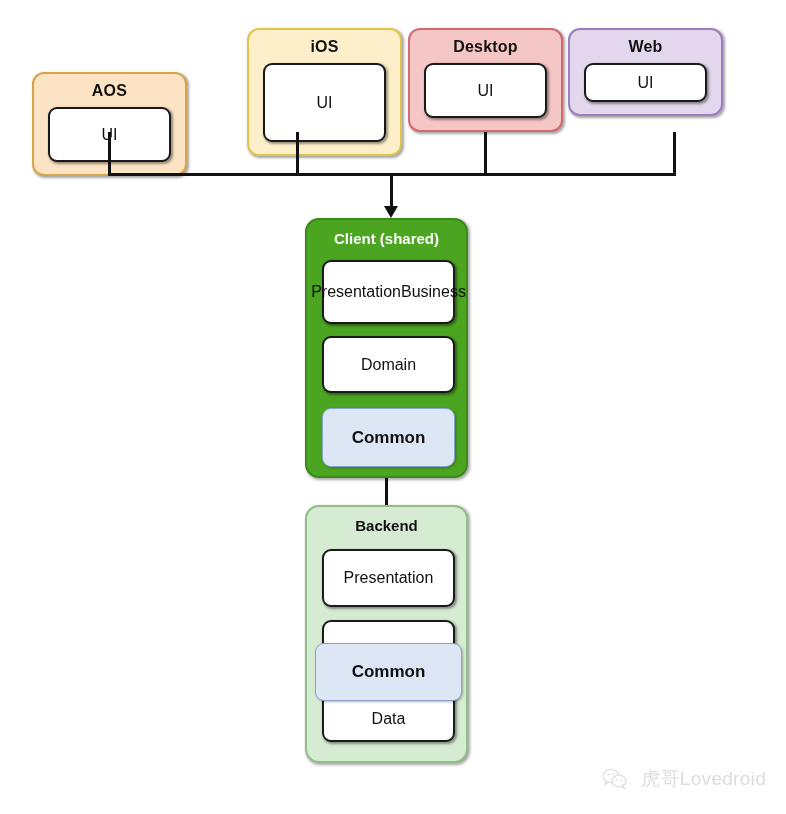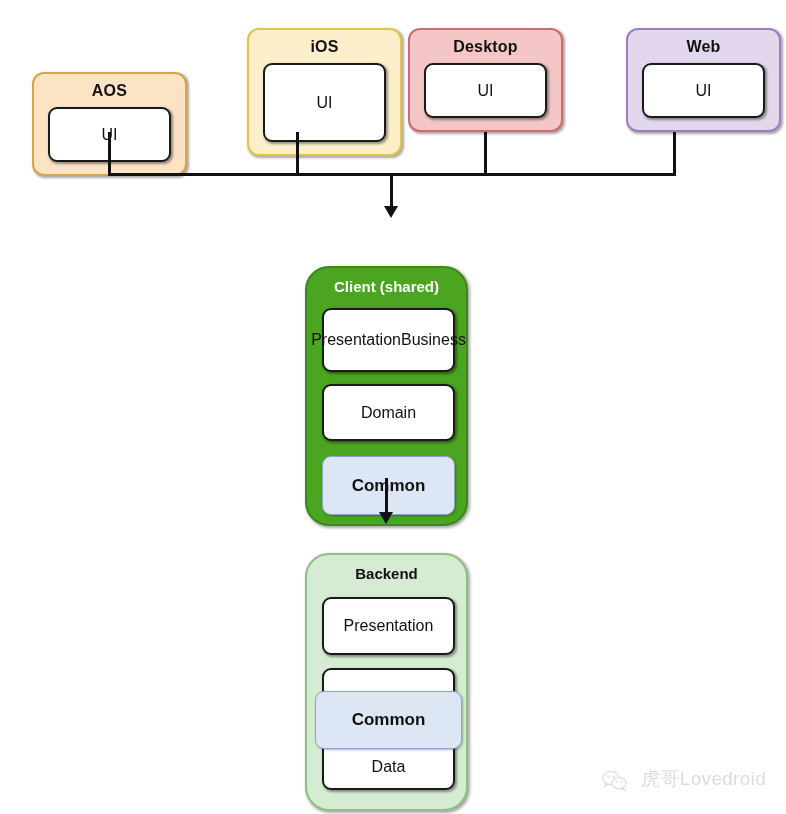--- a/index.html
+++ b/index.html
@@ -54,25 +54,24 @@
     display: flex;
     align-items: center;
     justify-content: center;
     font-size: 16px;
     color: #111111;
     box-shadow: 1.5px 1.5px 2.5px rgba(0,0,0,0.4);
   }
 
   
   .group {
-    border-radius: 24px;
+    border-radius: 14px;
     border-width: 2px;
     border-style: solid;
     box-shadow: 1.5px 1.5px 3px rgba(0,0,0,0.35);
-    margin-top: 48px;
   }
   .group-title {
     position: absolute;
     left: 0; right: 0;
     top: 10px;
     text-align: center;
     font-size: 15px;
     font-weight: bold;
   }
 
@@ -127,21 +126,21 @@
     border-right: 7px solid transparent;
     border-top: 12px solid #111111;
   }
 
   
   #watermark {
     position: absolute;
     right: 20px;
     bottom: 22px;
     display: flex;
-    align-items: flex-end;
+    align-items: center;
     gap: 13px;
     opacity: 0.30;
     user-select: none;
   }
   #watermark .wm-text {
     font-size: 19px;
     color: #8c8c8c;
     letter-spacing: 0.3px;
     white-space: nowrap;
   }
@@ -159,21 +158,21 @@
   <div class="abs platform" style="left:220px; top:28px; width:155px; height:128px; background:#fcefc9; border-color:#e0c54a;margin-left:27px;">
     <div class="platform-title">iOS</div>
     <div class="inner-ui">UI</div>
   </div>
 
   <div class="abs platform" style="left:408px; top:28px; width:155px; height:104px; background:#f5c6c6; border-color:#d06a6f;">
     <div class="platform-title">Desktop</div>
     <div class="inner-ui">UI</div>
   </div>
 
-  <div class="abs platform" style="left:626px; top:28px; width:155px; height:104px; background:#e2d7ec; border-color:#9b7fc0;">
+  <div class="abs platform" style="left:568px; top:28px; width:155px; height:88px; background:#e2d7ec; border-color:#9b7fc0;">
     <div class="platform-title">Web</div>
     <div class="inner-ui">UI</div>
   </div>
 
   <div class="abs vline" style="left:108px; top:132px; width:2.5px; height:43px;"></div>
   <div class="abs vline" style="left:296px; top:132px; width:2.5px; height:43px;"></div>
   <div class="abs vline" style="left:484px; top:132px; width:2.5px; height:43px;"></div>
   <div class="abs vline" style="left:673px; top:132px; width:2.5px; height:43px;"></div>
 
   <div class="abs hline" style="left:108px; top:173px; width:568px; height:2.5px;"></div>

